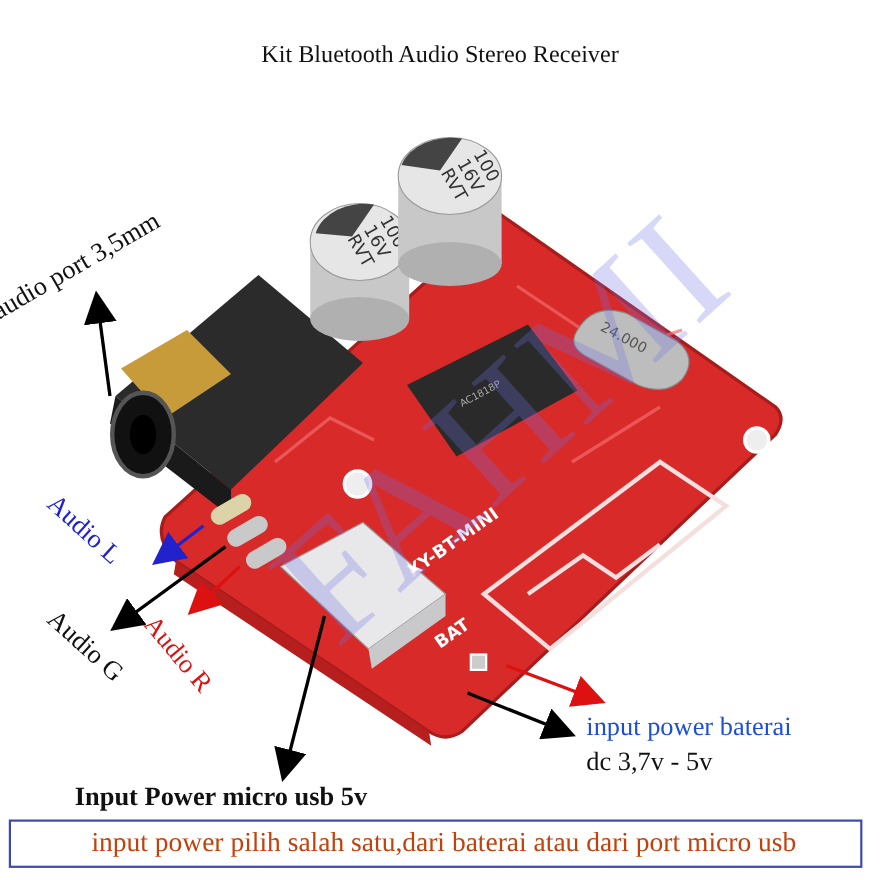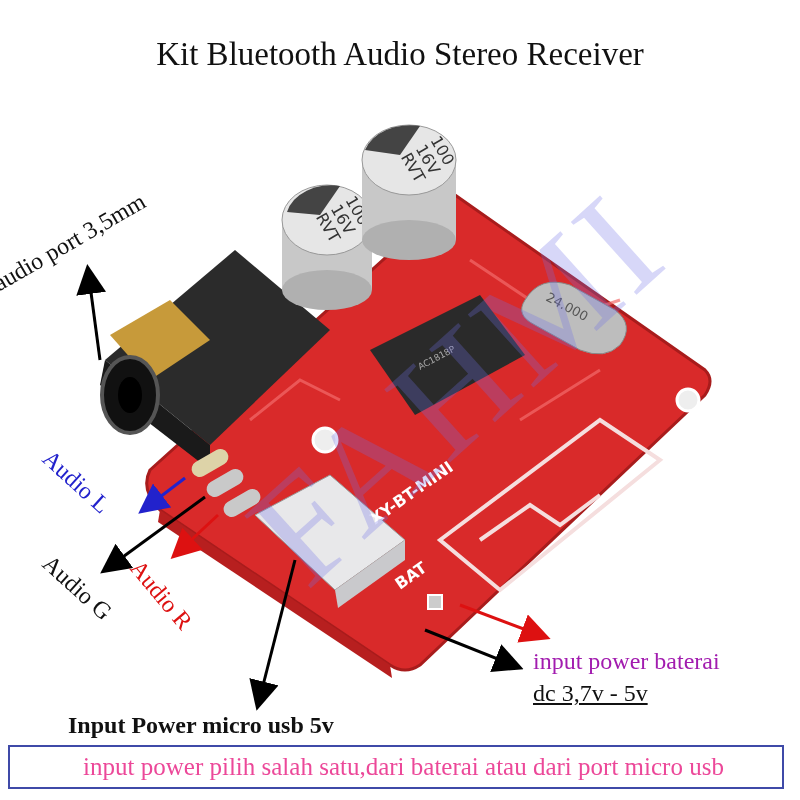--- a/index.html
+++ b/index.html
@@ -1,20 +1,20 @@
 <!DOCTYPE html>
 <html><head>
 <meta charset="utf-8">
 <style>
   html,body{margin:0;padding:0;background:#fff;}
   body{width:800px;height:800px;position:relative;overflow:hidden;font-family:"Liberation Serif","DejaVu Serif",serif;}
-  .title{position:absolute;left:0;width:800px;top:36px;text-align:center;font-size:33px;color:#111;}
+  .title{position:absolute;left:0;width:800px;top:36px;text-align:center;font-size:22px;color:#111;}
   .lbl{position:absolute;font-size:24px;white-space:nowrap;}
   svg.board{position:absolute;left:0;top:0;}
-  .bottom-box{position:absolute;left:8px;top:745px;width:776px;height:44px;border:2px solid #3f4aa8;box-sizing:border-box;display:flex;align-items:center;justify-content:center;font-size:25px;color:#ec4899;padding-left:15px;}
+  .bottom-box{position:absolute;left:8px;top:745px;width:776px;height:44px;border:2px solid #3f4aa8;box-sizing:border-box;display:flex;align-items:center;justify-content:center;font-size:25px;color:#c2410c;padding-left:15px;}
   .wm{position:absolute;left:215px;top:490px;font-size:150px;color:rgba(110,110,230,0.28);transform:rotate(-42deg);transform-origin:left top;letter-spacing:4px;}
 </style>
 </head>
 <body>
 
 <div class="title">Kit Bluetooth Audio Stereo Receiver</div>
 
 <svg class="board" width="800" height="800" viewBox="0 0 800 800">
   <defs>
     <marker id="ah-black" markerWidth="10" markerHeight="10" refX="8" refY="5" orient="auto">
@@ -105,18 +105,18 @@
   <line x1="425" y1="630" x2="518" y2="667" stroke="#000" stroke-width="3" marker-end="url(#ah-black)"></line>
 </svg>
 
 <div class="wm">FAHMI</div>
 
 <div class="lbl" style="left:2px;top:270px;transform:rotate(-30deg);transform-origin:left bottom;color:#111;">audio port 3,5mm</div>
 <div class="lbl" style="left:55px;top:445px;transform:rotate(42deg);transform-origin:left top;color:#2222cc;">Audio L</div>
 <div class="lbl" style="left:55px;top:550px;transform:rotate(42deg);transform-origin:left top;color:#111;">Audio G</div>
 <div class="lbl" style="left:145px;top:555px;transform:rotate(50deg);transform-origin:left top;color:#dd1111;">Audio R</div>
 <div class="lbl" style="left:68px;top:712px;color:#111;font-weight:bold;">Input Power micro usb 5v</div>
-<div class="lbl" style="left:533px;top:648px;color:#a21caf;">input power baterai</div>
-<div class="lbl" style="left:533px;top:680px;color:#111;text-decoration:underline;">dc 3,7v - 5v</div>
+<div class="lbl" style="left:533px;top:648px;color:#1d4ed8;">input power baterai</div>
+<div class="lbl" style="left:533px;top:680px;color:#111;">dc 3,7v - 5v</div>
 
 <div class="bottom-box">
   <span>input power pilih salah satu,dari baterai atau dari port micro usb</span>
 </div>
 
 </body></html>

